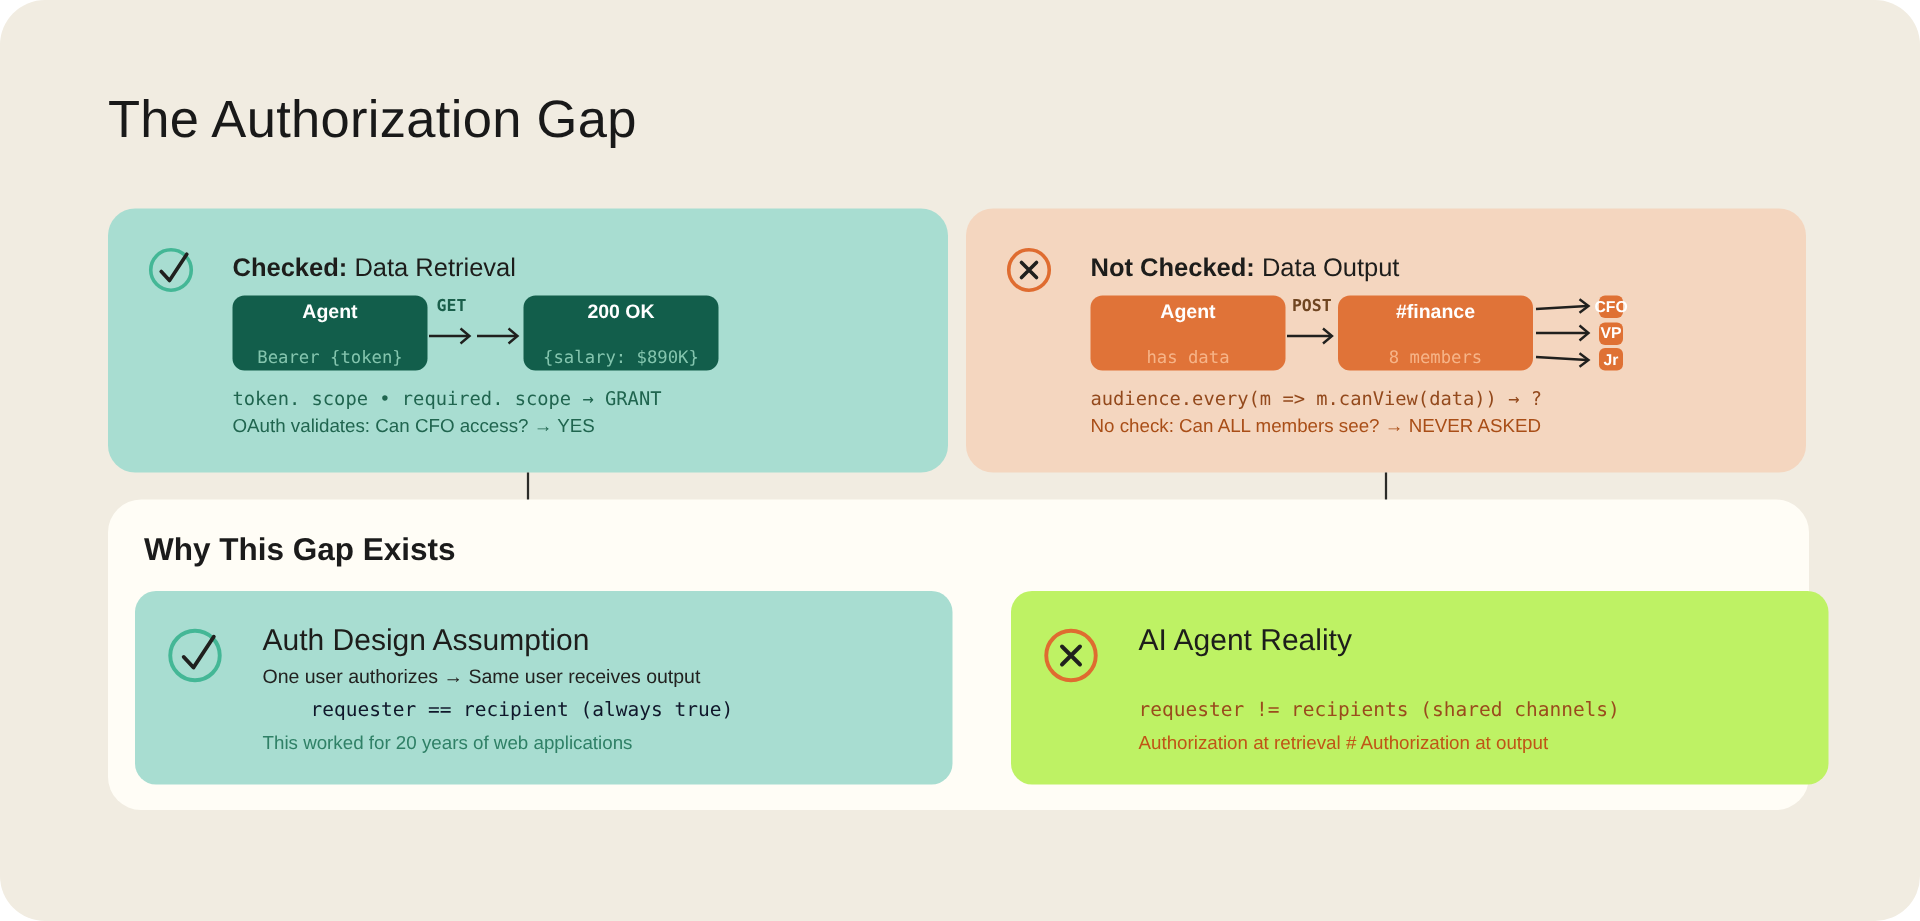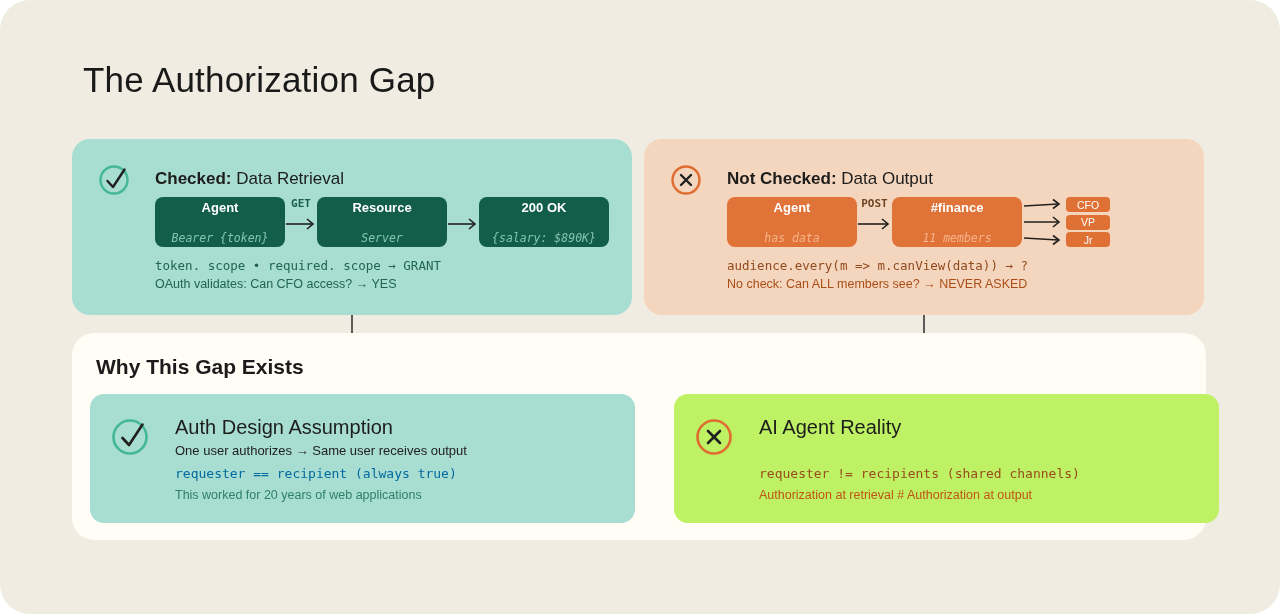--- a/index.html
+++ b/index.html
@@ -1,49 +1,49 @@
 <!DOCTYPE html>
 <html><head>
 <meta charset="utf-8">
 <style>
   * { margin:0; padding:0; box-sizing:border-box; }
   html,body { width:1280px; height:614px; background:#ffffff; font-family:"Liberation Sans",sans-serif; overflow:hidden; }
   .stage { position:relative; width:1280px; height:614px; }
   .bg { position:absolute; inset:0; background:#f1ece1; border-radius:30px; }
 
-  .main-title { position:absolute; left:72px; top:60px; font-size:35px; font-weight:500; color:#191919; letter-spacing:.2px;margin-left:11px; }
+  .main-title { position:absolute; left:72px; top:60px; font-size:35px; font-weight:500; color:#191919; letter-spacing:.2px; }
 
   .panel { position:absolute; border-radius:18px; }
   .panel-teal  { left:72px;  top:139px; width:560px; height:176px; background:#a8ddd1; }
   .panel-peach { left:644px; top:139px; width:560px; height:176px; background:#f4d6bf; }
 
   .panel-head { position:absolute; left:83px; top:30px; font-size:17px; color:#1d1d1b; }
   .panel-head b { font-weight:700; }
   .badge { position:absolute; left:27px; top:26px; }
 
   .flow { position:absolute; left:83px; top:58px; height:50px; display:flex; align-items:stretch; }
   .node { width:130px; height:50px; border-radius:8px; display:flex; flex-direction:column; align-items:center; justify-content:center; gap:16px; }
   .node-teal  { background:#125e4b; }
   .node-orange{ background:#e07338; }
   .node-title { font-size:13px; font-weight:700; color:#ffffff; }
-  .node-sub   { font-family:"DejaVu Sans Mono",monospace; font-size:11.5px;font-style:italic; }
+  .node-sub   { font-family:"DejaVu Sans Mono",monospace; font-size:11.5px; }
   .node-teal .node-sub   { color:#84c5ae; }
   .node-orange .node-sub { color:#f6b488; }
 
   .flow-arrow { position:relative; width:32px; height:50px; }
   .flow-arrow.wide { width:35px; }
   .flow-arrow .lbl { position:absolute; top:0px; left:0; width:100%; text-align:center;
                      font-family:"DejaVu Sans Mono",monospace; font-size:11px; font-weight:700; }
   .lbl-get  { color:#1a5f4b; }
   .lbl-post { color:#6f4521; }
 
   .fan { width:44px; height:50px; }
   .chips { display:flex; flex-direction:column; justify-content:space-between; height:50px; }
-  .chip { width:44px; height:15px; background:#df7134; border-radius:4px; color:#ffffff;
-          font-size:10.5px; font-weight:400; display:flex; align-items:center; justify-content:center; }
+  .chip { width:16px; height:15px; background:#df7134; border-radius:4px; color:#ffffff;
+          font-size:10.5px; font-weight:700; display:flex; align-items:center; justify-content:center; }
 
   .code-line { position:absolute; left:83px; font-family:"DejaVu Sans Mono",monospace; font-size:12.5px; }
   .note-line { position:absolute; left:83px; font-size:12.5px; }
   .t-code { top:119px; color:#20654f; }
   .t-note { top:138px; color:#20654f; }
   .o-code { top:119px; color:#93491c; }
   .o-note { top:138px; color:#a94e17; }
 
   .connector { position:absolute; top:315px; }
   .connector.left  { left:344px; }
@@ -53,21 +53,21 @@
   .why-title { position:absolute; left:24px; top:22px; font-size:21px; font-weight:600; color:#1b1b1b; }
 
   .sub-panel { position:absolute; top:61px; width:545px; height:129px; border-radius:14px; }
   .sub-teal  { left:18px;  background:#a8ddd1; }
   .sub-peach { left:602px; background:#bef264;text-align:center; }
   .sub-badge { position:absolute; left:22px; top:25px; }
   .sub-title { position:absolute; left:85px; top:22px; font-size:20px; font-weight:500; color:#1d1d1b; }
   .sub-sub   { position:absolute; left:85px; top:49px; font-size:13px; color:#222220; }
   .sub-code  { position:absolute; left:85px; top:72px; font-family:"DejaVu Sans Mono",monospace; font-size:13px; }
   .sub-note  { position:absolute; left:85px; top:94px; font-size:12.5px; }
-  .sub-teal  .sub-code { color:#0369a1; }
+  .sub-teal  .sub-code { color:#0f172a;margin-left:32px; }
   .sub-teal  .sub-note { color:#2f8066; }
   .sub-peach .sub-code { color:#9a4b1d; }
   .sub-peach .sub-note { color:#c05416; }
 
   svg { display:block; overflow:visible; }
 </style>
 </head>
 <body>
 
 <div class="stage">
@@ -91,24 +91,20 @@
         <div class="node-title">Agent</div>
         <div class="node-sub">Bearer {token}</div>
       </div>
       <div class="flow-arrow">
         <span class="lbl lbl-get">GET</span>
         <svg width="32" height="50">
           <line x1="1" y1="27" x2="27" y2="27" stroke="#20201e" stroke-width="1.6"></line>
           <path d="M22 22 L28 27 L22 32" fill="none" stroke="#20201e" stroke-width="1.6"></path>
         </svg>
       </div>
-      <div class="node node-teal">
-        <div class="node-title">Resource</div>
-        <div class="node-sub">Server</div>
-      </div>
       <div class="flow-arrow">
         <svg width="32" height="50">
           <line x1="1" y1="27" x2="27" y2="27" stroke="#20201e" stroke-width="1.6"></line>
           <path d="M22 22 L28 27 L22 32" fill="none" stroke="#20201e" stroke-width="1.6"></path>
         </svg>
       </div>
       <div class="node node-teal">
         <div class="node-title">200 OK</div>
         <div class="node-sub">{salary: $890K}</div>
       </div>
@@ -136,21 +132,21 @@
       </div>
       <div class="flow-arrow wide">
         <span class="lbl lbl-post">POST</span>
         <svg width="35" height="50">
           <line x1="1" y1="27" x2="30" y2="27" stroke="#20201e" stroke-width="1.6"></line>
           <path d="M25 22 L31 27 L25 32" fill="none" stroke="#20201e" stroke-width="1.6"></path>
         </svg>
       </div>
       <div class="node node-orange">
         <div class="node-title">#finance</div>
-        <div class="node-sub">11 members</div>
+        <div class="node-sub">8 members</div>
       </div>
       <svg class="fan" width="44" height="50">
         <line x1="2" y1="9" x2="36" y2="7" stroke="#20201e" stroke-width="1.6"></line>
         <path d="M31 2.5 L37 7 L31 11.5" fill="none" stroke="#20201e" stroke-width="1.6"></path>
         <line x1="2" y1="25" x2="36" y2="25" stroke="#20201e" stroke-width="1.6"></line>
         <path d="M31 20 L37 25 L31 30" fill="none" stroke="#20201e" stroke-width="1.6"></path>
         <line x1="2" y1="41" x2="36" y2="43" stroke="#20201e" stroke-width="1.6"></line>
         <path d="M31 38.5 L37 43 L31 47.5" fill="none" stroke="#20201e" stroke-width="1.6"></path>
       </svg>
       <div class="chips">

